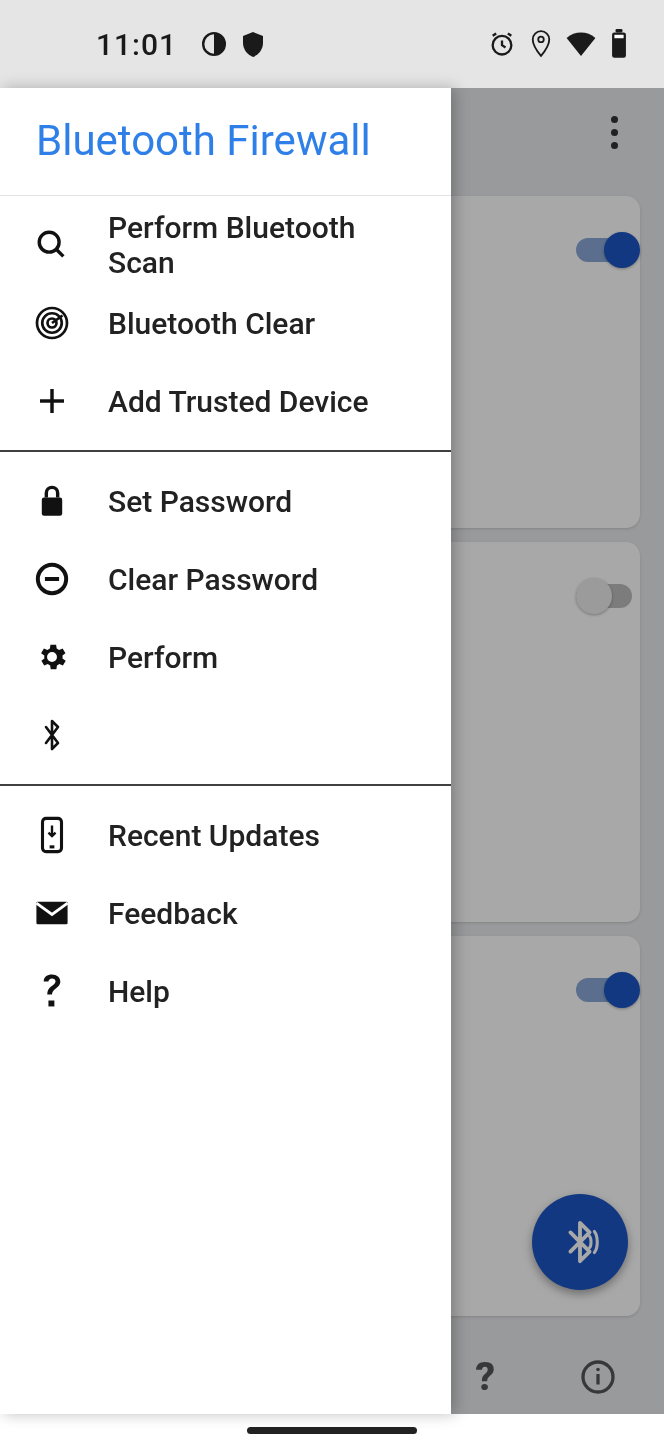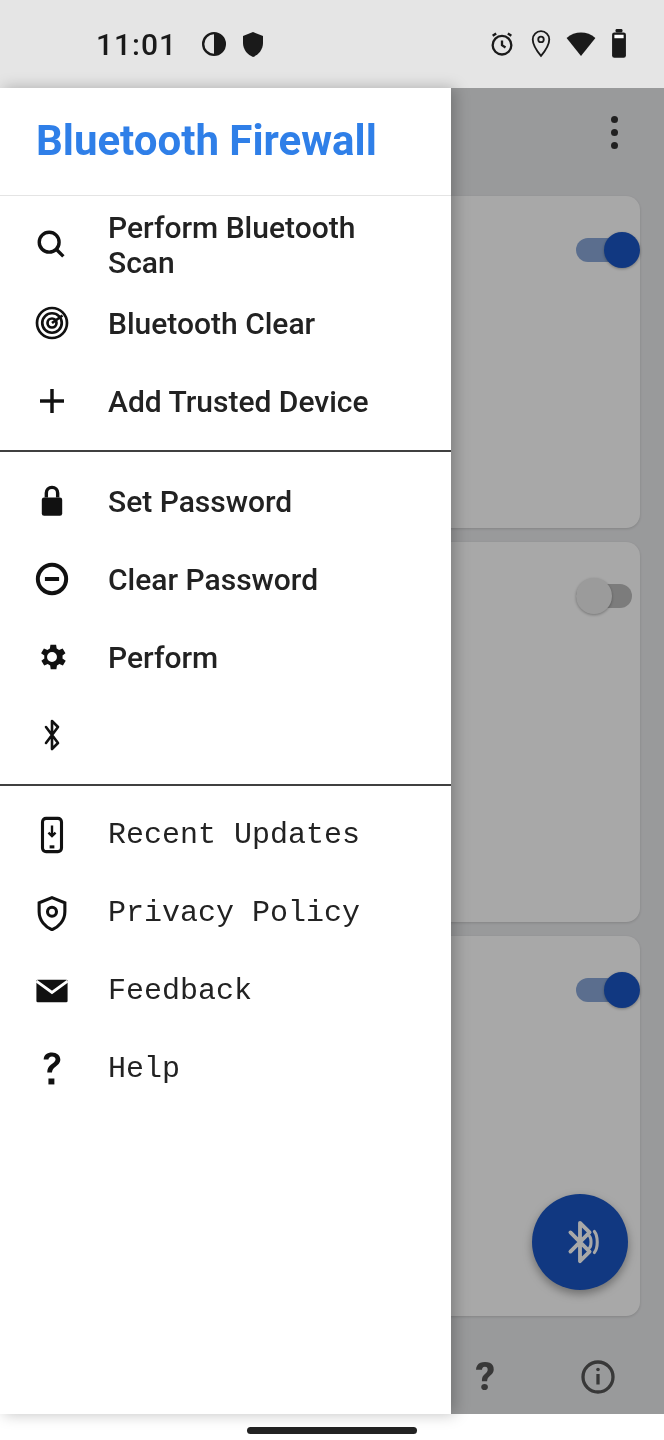--- a/index.html
+++ b/index.html
@@ -68,26 +68,26 @@
   }
 
   
   .drawer {
     position:absolute; left:0; top:88px; width:451px; bottom:26px;
     background:#fff; box-shadow:4px 0 14px rgba(0,0,0,0.25);
     display:flex; flex-direction:column;
   }
   .drawer-title {
     padding:28px 36px 30px 36px;
-    font-size:42px; font-weight:700;
+    font-size:42px; font-weight:400;
     color:#2f7fe8;
     border-bottom:1px solid #e4e4e4;
   }
   .drawer-section { border-bottom:2px solid #404040; padding:10px 0;}
-  .drawer-section:last-of-type{ border-bottom:none;font-family:Liberation Mono, monospace;}
+  .drawer-section:last-of-type{ border-bottom:none;}
   .drawer-item {
     display:flex; align-items:center; height:78px; padding:0 24px 0 30px; gap:34px;
     font-size:30px; color:#222; font-weight:500;
   }
   .drawer-item .iconbox{ width:44px; height:44px; display:flex; align-items:center; justify-content:center; flex-shrink:0;}
 
   
   .gesture-bar{position:absolute; bottom:6px; left:50%; transform:translateX(-50%); width:170px; height:7px; border-radius:4px; background:#222;}
 
   svg { display:block; }
@@ -277,29 +277,20 @@
         <svg width="24" height="38" viewBox="0 0 20 32" fill="none" stroke="#111" stroke-width="2.6">
             <rect x="2" y="2" width="16" height="28" rx="3"></rect>
             <line x1="8" y1="26" x2="12" y2="26"></line>
             <path d="M10 8v9M7 14l3 3 3-3" stroke-width="2"></path>
           </svg>
       </span>
       <span>Recent Updates</span>
     </div>
     <div class="drawer-item">
       <span class="iconbox">
-        <svg width="32" height="36" viewBox="0 0 24 28" fill="none" stroke="#111" stroke-width="2.4">
-            <path d="M12 2 L22 6 V13 C22 20 17 25 12 27 C7 25 2 20 2 13 V6 Z"></path>
-            <circle cx="12" cy="13" r="3.5"></circle>
-          </svg>
-      </span>
-      <span>Privacy Policy</span>
-    </div>
-    <div class="drawer-item">
-      <span class="iconbox">
         <svg width="34" height="26" viewBox="0 0 24 18" fill="#111">
             <rect x="1" y="1" width="22" height="16" rx="1"></rect>
             <path d="M1 2l11 8 11-8" fill="none" stroke="#fff" stroke-width="2"></path>
           </svg>
       </span>
       <span>Feedback</span>
     </div>
     <div class="drawer-item">
       <span class="iconbox">
         <svg width="26" height="38" viewBox="0 0 20 32" fill="#111">

